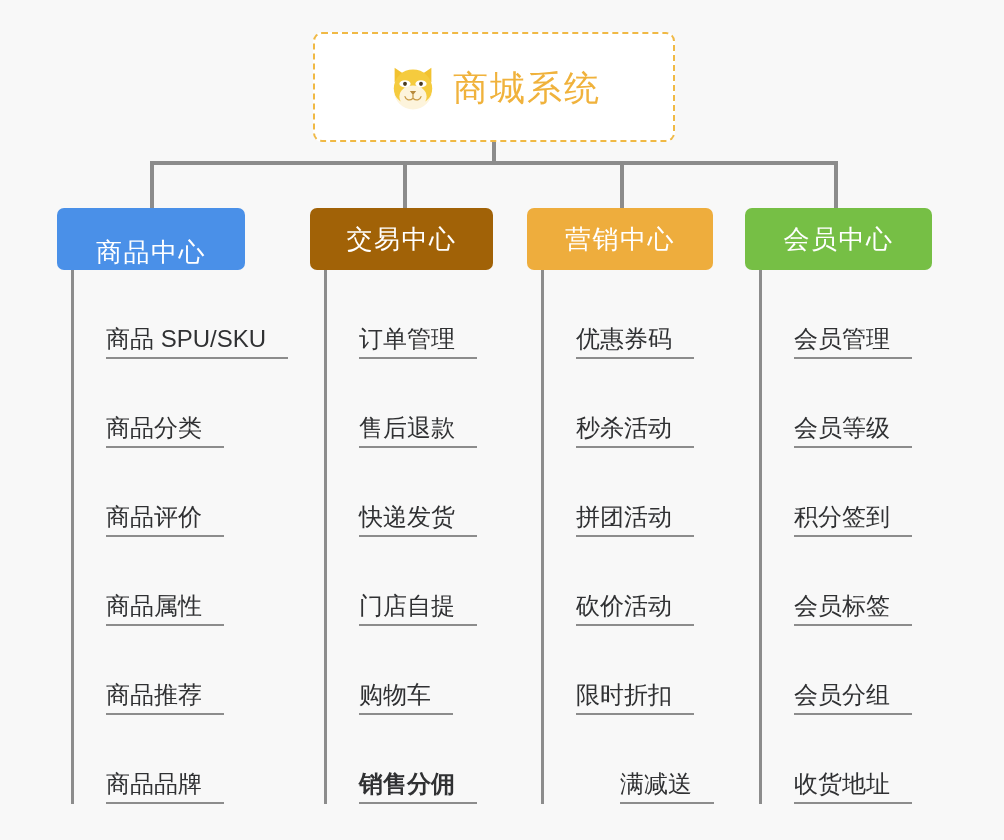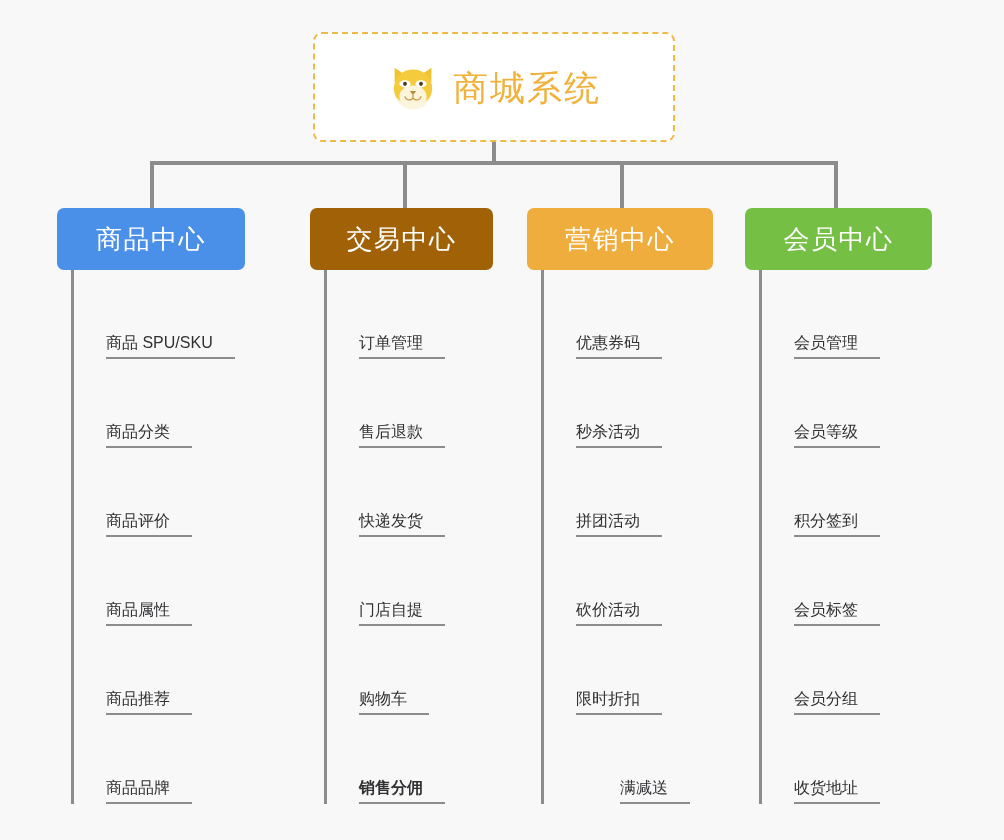--- a/index.html
+++ b/index.html
@@ -102,21 +102,21 @@
     box-sizing: border-box;
     height: 89px;
     display: flex;
     align-items: flex-end;
     padding-left: 32px;
   }
   .leaf-label {
     display: inline-block;
     border-bottom: 2px solid #8c8c8c;
     padding: 0 22px 5px 0;
-    font-size: 16px;
+    font-size: 24px;
     color: #303133;
     line-height: 1.1;
     white-space: nowrap;
     text-align: center;
   }
 </style>
 </head>
 <body style="background: rgb(248, 248, 248);">
 
 <div id="canvas">
@@ -139,21 +139,21 @@
   </div>
 
   <div class="conn conn-stub" style="background: rgb(140, 140, 140);"></div>
   <div class="conn conn-bus" style="background: rgb(140, 140, 140);"></div>
   <div class="conn conn-drop" style="left: 150px; background: rgb(140, 140, 140);"></div>
   <div class="conn conn-drop" style="left: 403px; background: rgb(140, 140, 140);"></div>
   <div class="conn conn-drop" style="left: 620px; background: rgb(140, 140, 140);"></div>
   <div class="conn conn-drop" style="left: 834px; background: rgb(140, 140, 140);"></div>
 
   <div class="column" style="left:57px; width:188px;">
-    <div class="col-header" style="background: rgb(74, 144, 232);">
+    <div class="col-header" style="background: rgb(74, 144, 232); align-items: flex-end;">
       <span>商品中心</span>
     </div>
     <ul class="leaf-list" style="border-left-color: rgb(140, 140, 140);">
       <li class="leaf-item">
           <span class="leaf-label" style="border-bottom-color: rgb(140, 140, 140);">商品 SPU/SKU</span>
         </li>
       <li class="leaf-item">
           <span class="leaf-label" style="border-bottom-color: rgb(140, 140, 140);">商品分类</span>
         </li>
       <li class="leaf-item">

